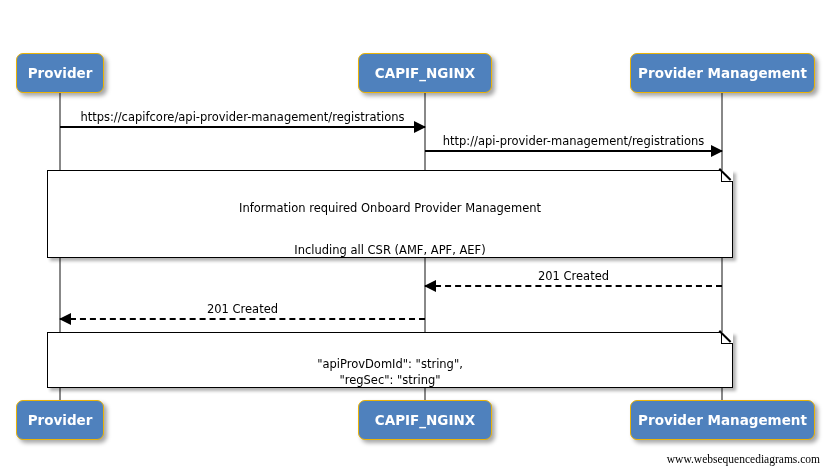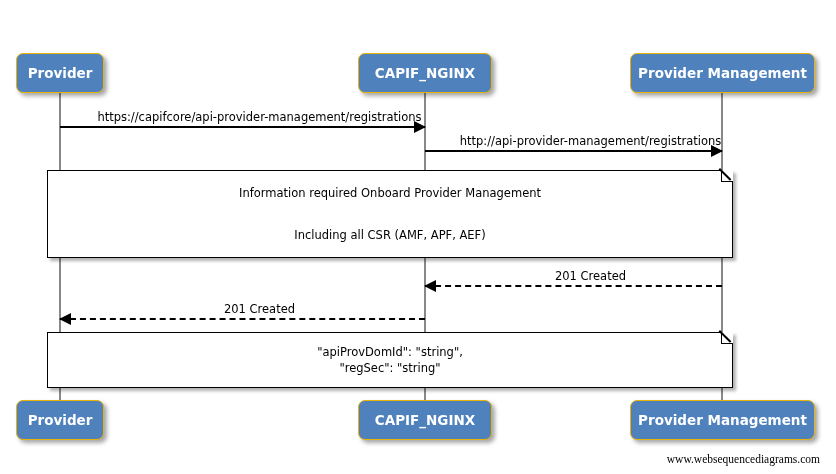--- a/index.html
+++ b/index.html
@@ -94,34 +94,33 @@
   }
   .msg .msg-label {
     position: absolute;
     bottom: 4px;
     left: 0;
     width: 100%;
     text-align: center;
     font-size: 11.5px;
     color: #000000;
     white-space: nowrap;
-    padding-left: 17px;
   }
 
   
   .note {
     position: absolute;
     background: #ffffff;
     border: 1.6px solid #000000;
     box-shadow: 3px 3px 3px rgba(0,0,0,0.30);
     box-sizing: border-box;
     display: flex;
     flex-direction: column;
     align-items: center;
-    justify-content: center;
+    justify-content: flex-end;
   }
   .note .fold {
     position: absolute;
     top: -1px;
     right: -1px;
     width: 11px;
     height: 11px;
     background: #ffffff;
     border-left: 1.6px solid #000000;
     border-bottom: 1.6px solid #000000;

